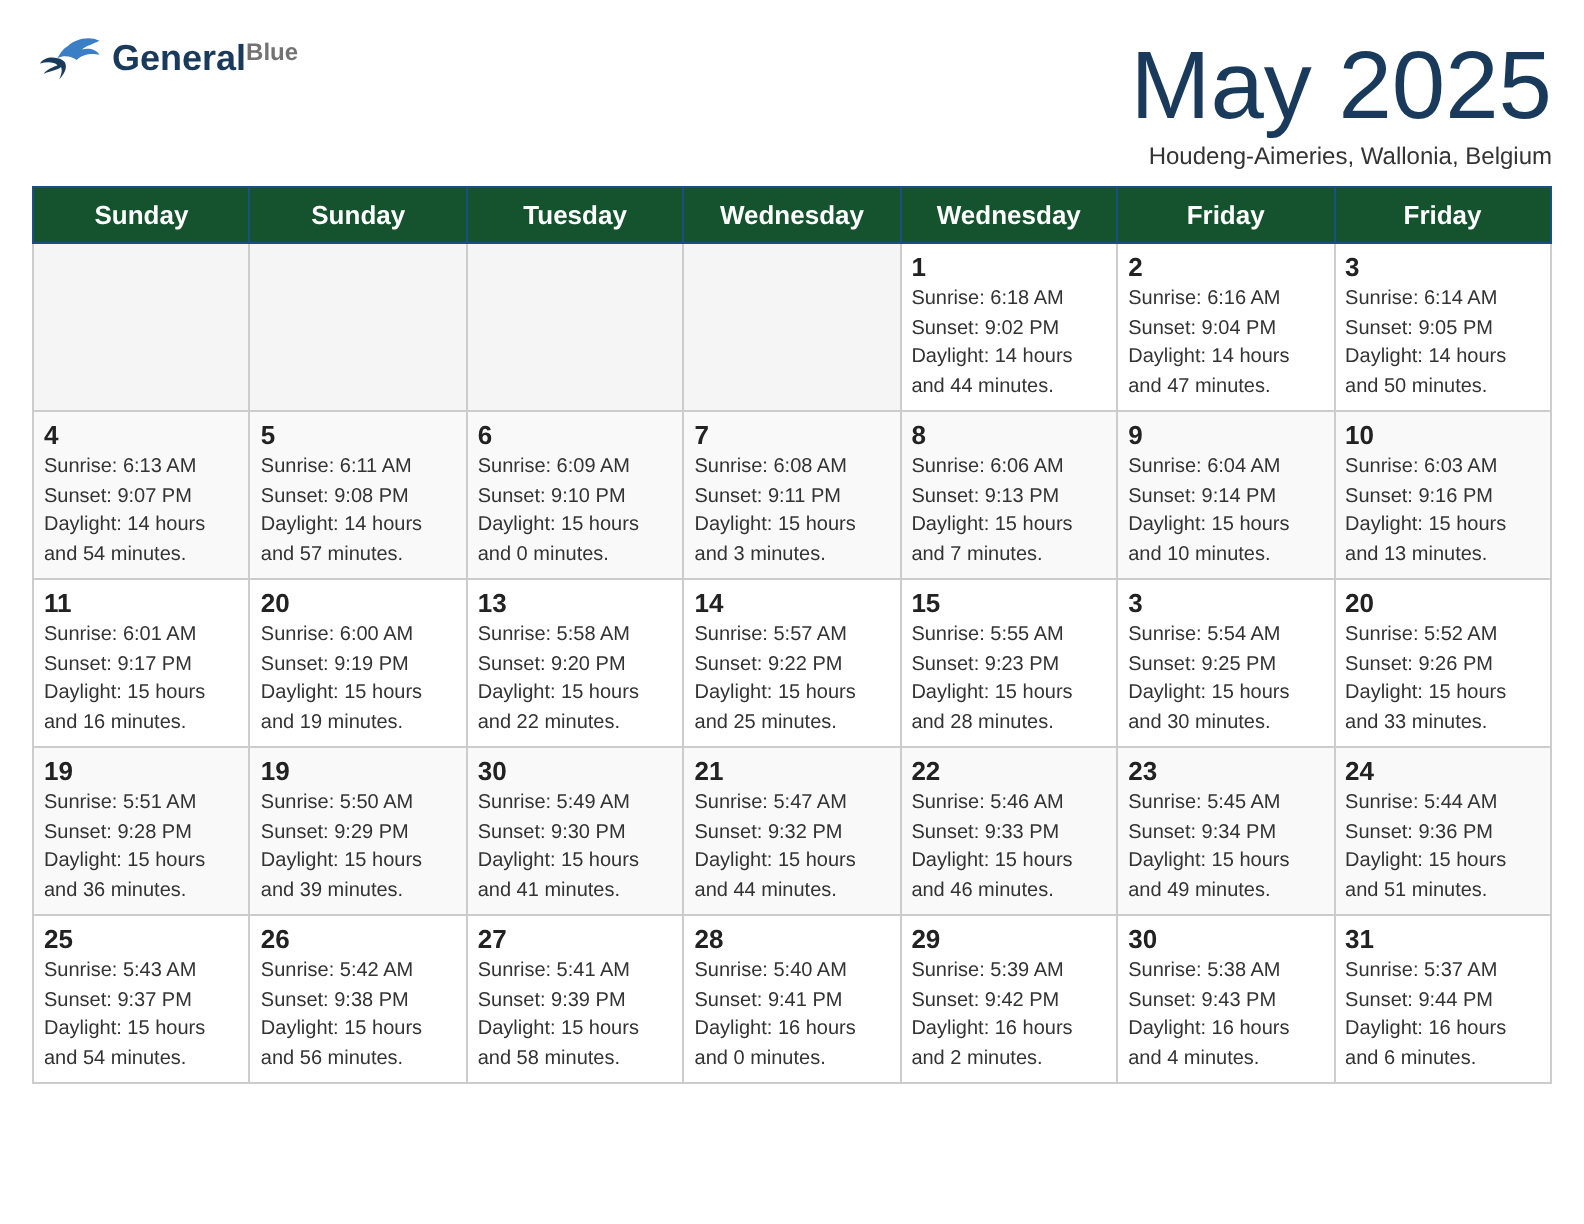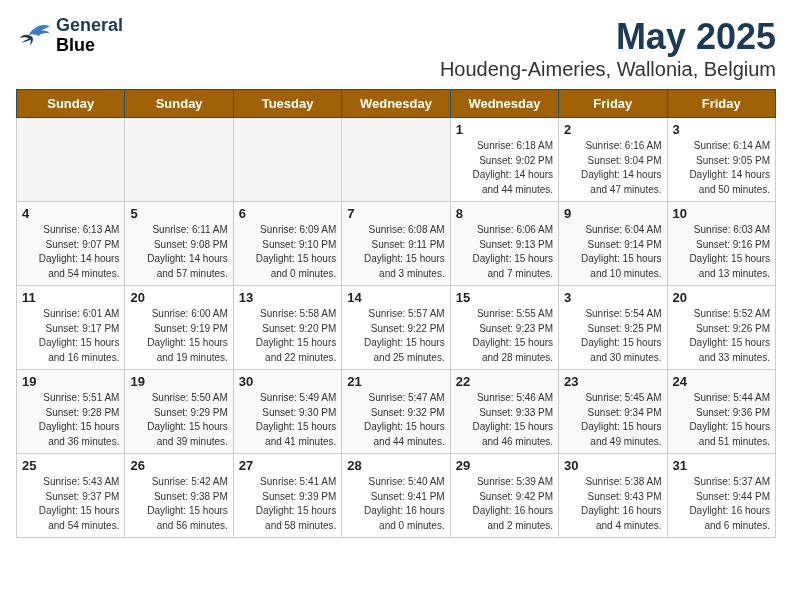--- a/index.html
+++ b/index.html
@@ -13,35 +13,35 @@
     .header {
       display: flex;
       justify-content: space-between;
       align-items: flex-start;
       margin-bottom: 8px;
     }
     .title-block {
       text-align: right;
     }
     .title-block .month-year {
-      font-size: 36px;
-      font-weight: bold;
+      font-size: 48px;
+      font-weight: normal;
       color: #1a3a5c;
     }
     .title-block .location {
-      font-size: 20px;
+      font-size: 12px;
       color: #333;
     }
     .calendar {
       width: 100%;
       border-collapse: collapse;
       border: 1px solid #ccc;
     }
     .calendar th {
-      background: #a16207;
+      background: #14532d;
       color: #fff;
       font-size: 13px;
       font-weight: bold;
       padding: 6px 4px;
       text-align: center;
       border: 1px solid #1a5080;
     }
     .calendar td {
       vertical-align: top;
       padding: 4px 5px;
@@ -62,45 +62,44 @@
       font-size: 13px;
       font-weight: bold;
       color: #222;
       display: block;
       margin-bottom: 2px;
     }
     .day-info {
       font-size: 10px;
       color: #333;
       line-height: 1.45;
-      text-align: right;
     }
     .logo-wrapper {
       display: flex;
       align-items: center;
       gap: 4px;
     }
     .logo-bird {
       width: 36px;
       height: 28px;
     }
     .logo-words {
       display: flex;
-      flex-direction: column;
+      flex-direction: row;
     }
     .logo-general {
       font-size: 18px;
       font-weight: bold;
       color: #1a3a5c;
       line-height: 1.1;
     }
     .logo-blue {
-      font-size: 18px;
-      font-weight: bold;
-      color: #000000;
+      font-size: 12px;
+      font-weight: bold;
+      color: #737373;
       line-height: 1.1;
     }
   </style>
 </head>
 <body>
 
 <div class="header">
   <div class="logo-wrapper">
     <svg class="logo-bird" viewBox="0 0 40 32" xmlns="http://www.w3.org/2000/svg">
       <path d="M20 8 C24 4, 32 2, 38 5 C34 7, 30 8, 28 10 C32 9, 36 10, 38 13 C33 12, 28 13, 25 16 C22 14, 18 13, 14 15 C16 11, 18 9, 20 8Z" fill="#3a7ec6"></path>

